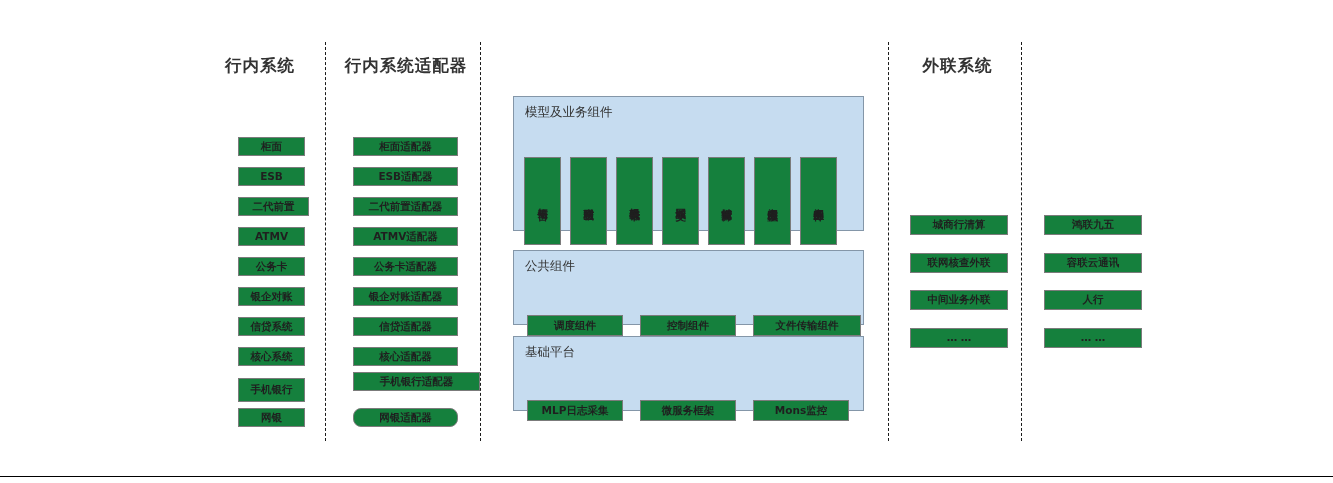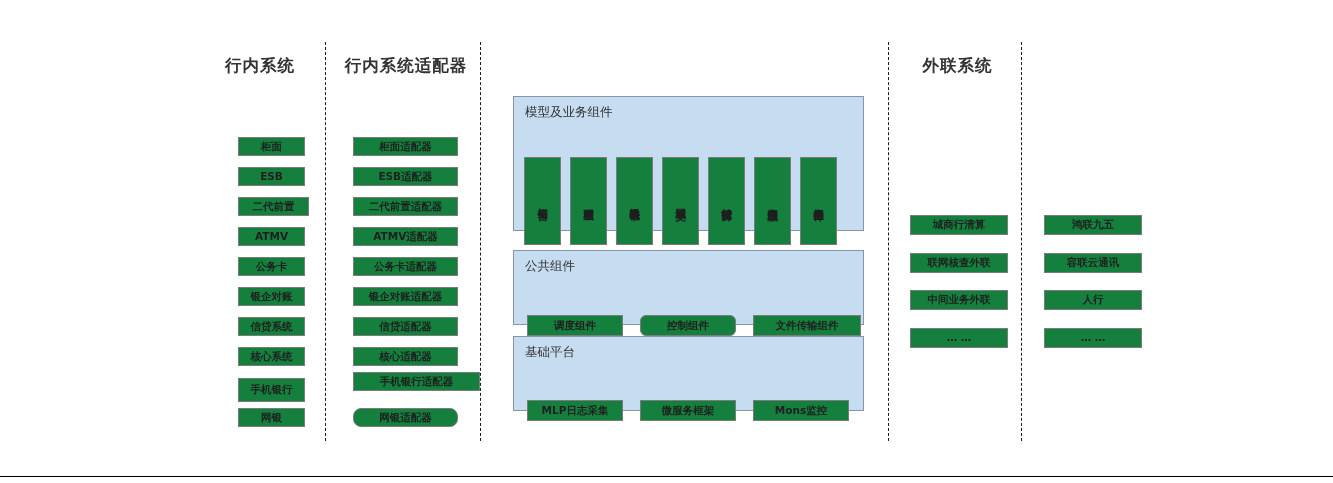--- a/index.html
+++ b/index.html
@@ -142,21 +142,21 @@
   <div class="node vert" style="left:616px; top:129px; width:37px; height:88px;">银联及银行卡</div>
   <div class="node vert" style="left:662px; top:129px; width:37px; height:88px;">同城票交</div>
   <div class="node vert" style="left:708px; top:129px; width:37px; height:88px;">城商行清算</div>
   <div class="node vert" style="left:754px; top:129px; width:37px; height:88px;">中间业务模型</div>
   <div class="node vert" style="left:800px; top:129px; width:37px; height:88px;">中间业务组件</div>
 
   <div class="panel" style="left:513px; top:250px; width:351px; height:75px;">
     <div class="panel-label">公共组件</div>
   </div>
   <div class="node" style="left:527px; top:287px; width:96px; height:21px;">调度组件</div>
-  <div class="node" style="left:640px; top:287px; width:96px; height:21px;border-radius:6px;">控制组件</div>
+  <div class="node" style="left:640px; top:287px; width:96px; height:21px;">控制组件</div>
   <div class="node" style="left:753px; top:287px; width:108px; height:21px;">文件传输组件</div>
 
   <div class="panel" style="left:513px; top:336px; width:351px; height:75px;">
     <div class="panel-label">基础平台</div>
   </div>
   <div class="node" style="left:527px; top:372px; width:96px; height:21px;">MLP日志采集</div>
   <div class="node" style="left:640px; top:372px; width:96px; height:21px;text-align:right;">微服务框架</div>
   <div class="node" style="left:753px; top:372px; width:96px; height:21px;">Mons监控</div>
 
   <div class="node" style="left:910px; top:187px; width:98px; height:20px;">城商行清算</div>

